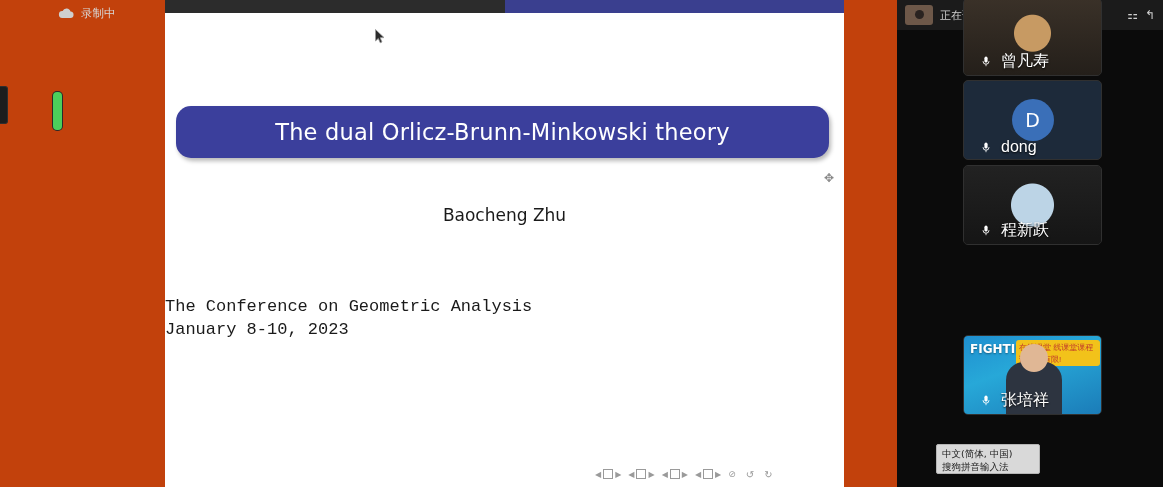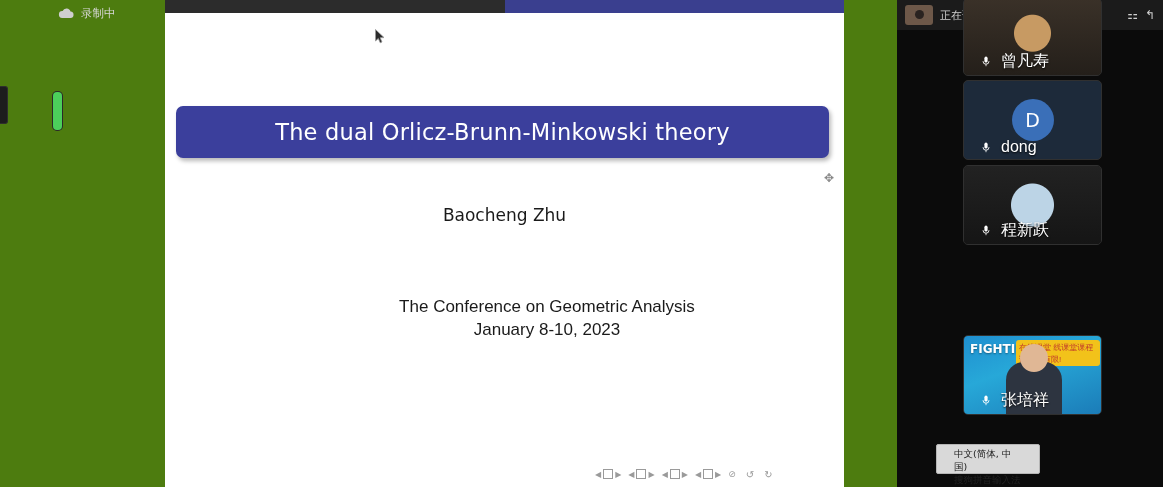--- a/index.html
+++ b/index.html
@@ -10,21 +10,21 @@
   body {
     width: 1163px;
     height: 487px;
     overflow: hidden;
     font-family: "Liberation Sans", sans-serif;
   }
   #app {
     position: relative;
     width: 1163px;
     height: 487px;
-    background: #4d7c0f;
+    background: #c2410c;
   }
 
   
   .rec-badge {
     position: absolute;
     left: 58px;
     top: 8px;
     display: flex;
     align-items: center;
     gap: 7px;
@@ -115,21 +115,21 @@
     z-index: 15;
   }
 
   .title-bar {
     position: absolute;
     left: 11px;
     top: 106px;
     width: 653px;
     height: 52px;
     background: #3b3f9c;
-    border-radius: 7px;
+    border-radius: 15px;
     box-shadow: 2px 3px 4px rgba(0,0,0,0.28);
     display: flex;
     align-items: center;
     justify-content: center;
   }
   .title-bar .t {
     color: #ffffff;
     font-size: 22.5px;
     font-family: "DejaVu Sans", sans-serif;
     letter-spacing: 0.2px;
@@ -146,23 +146,22 @@
     font-family: "DejaVu Sans", sans-serif;
     font-size: 17px;
     line-height: 23px;
     margin-top: 12px;
   }
   .conf-block {
     position: absolute;
     left: 0;
     top: 295px;
     width: 764px;
-    text-align: center;
     color: #1a1a1a;
-    font-family: Liberation Sans, sans-serif;
+    font-family: Liberation Mono, monospace;
     font-size: 17px;
     line-height: 23px;
   }
 
   
   .slide-nav {
     position: absolute;
     left: 430px;
     top: 466px;
     width: 240px;
@@ -406,21 +405,21 @@
     left: 936px;
     top: 444px;
     width: 104px;
     height: 30px;
     background: #d9d9d9;
     border: 1px solid #b5b5b5;
     border-radius: 2px;
     color: #222;
     font-size: 9.5px;
     line-height: 13px;
-    padding: 2px 17px;
+    padding: 2px 5px;
     box-sizing: border-box;
     font-family: "DejaVu Sans", sans-serif;
     z-index: 10;
   }
 </style>
 </head>
 <body>
 
 <div id="app">
 

